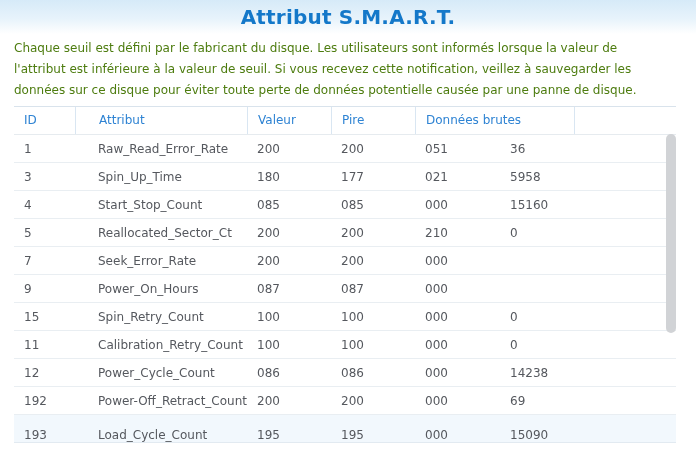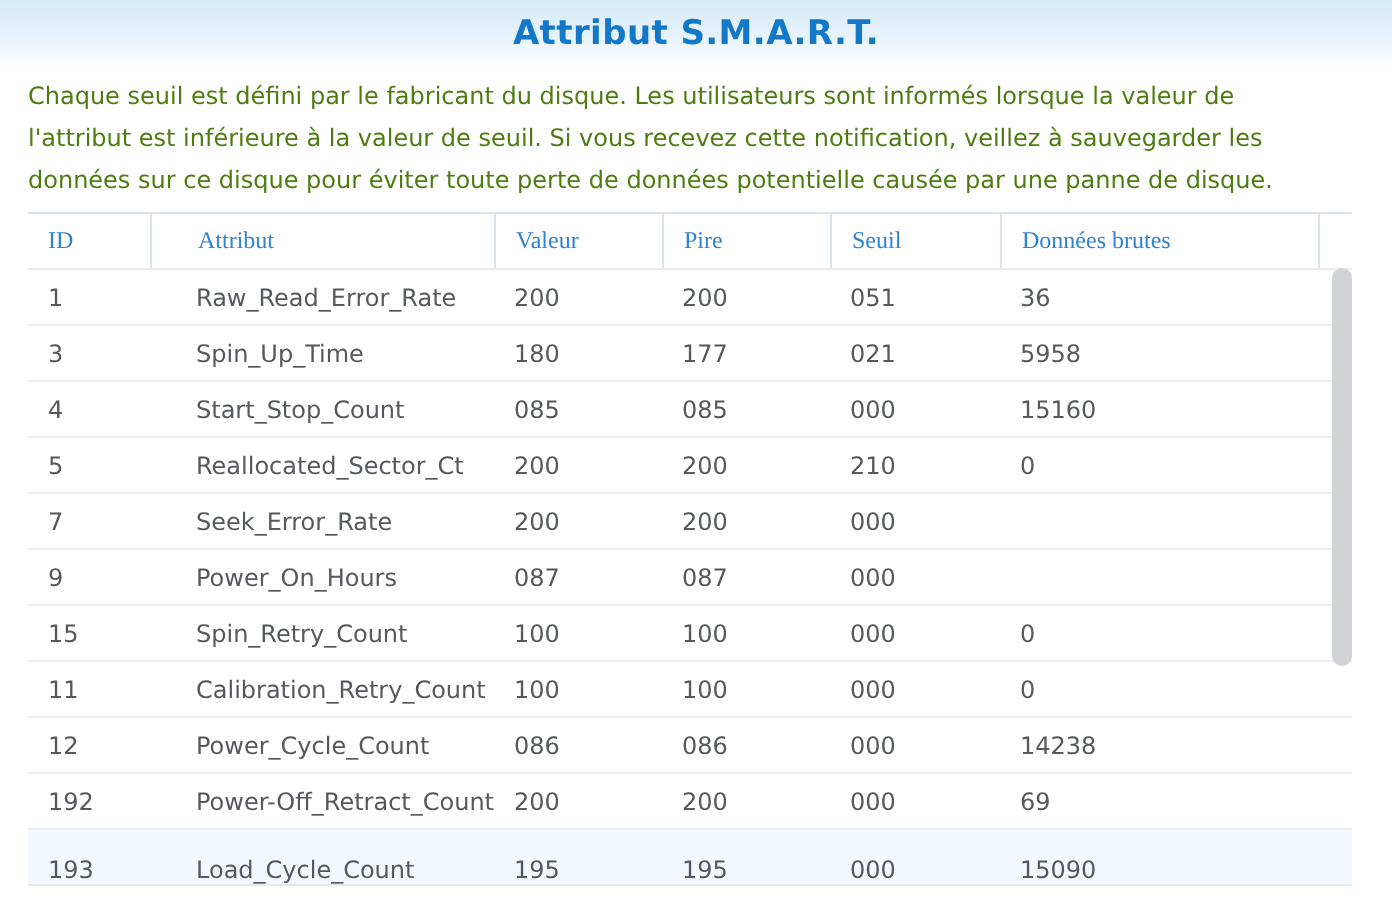--- a/index.html
+++ b/index.html
@@ -10,39 +10,38 @@
   }
   .canvas{position:relative;width:696px;height:456px;}
 
   
   .page-header{
     height:34px;
     background:linear-gradient(180deg,#d6eaf8 0%,#e7f3fb 55%,#ffffff 100%);
     display:flex;align-items:center;justify-content:center;
   }
   .page-title{
-    font-size:17px;font-weight:bold;color:#1478c9;letter-spacing:.2px;
+    font-size:20px;font-weight:bold;color:#1478c9;letter-spacing:.2px;
   }
 
   
   .description{
     margin:4px 14px 0 14px;
     font-size:12px;line-height:21px;color:#4d7c0f;
   }
   .description .line{white-space:nowrap;overflow:hidden;}
 
   
   .grid{position:relative;margin:5px 0 0 14px;width:662px;}
   .grid-header{
     display:flex;height:27px;align-items:flex-end;
     border-top:1px solid #d9e3ec;
     border-bottom:1px solid #e6ebef;
     background:#ffffff;
     box-sizing:content-box;
-    font-family:Liberation Serif, serif;
   }
   .hcell{
     box-sizing:border-box;height:27px;line-height:26px;
     font-size:12px;color:#2e83d3;
     padding-left:10px;white-space:nowrap;overflow:hidden;
     cursor:default;
   }
   .hcell + .hcell{border-left:1px solid #d9e6f2;}
 
   .row{
@@ -87,21 +86,20 @@
     <div class="line">l'attribut est inférieure à la valeur de seuil. Si vous recevez cette notification, veillez à sauvegarder les</div>
     <div class="line">données sur ce disque pour éviter toute perte de données potentielle causée par une panne de disque.</div>
   </div>
 
   <div class="grid">
     <div class="grid-header">
       <div class="hcell c-id">ID</div>
       <div class="hcell c-attr">Attribut</div>
       <div class="hcell c-val">Valeur</div>
       <div class="hcell c-pire">Pire</div>
-      <div class="hcell c-seuil">Seuil</div>
       <div class="hcell c-don">Données brutes</div>
       <div class="hcell c-gutter"></div>
     </div>
     <div class="grid-body" id="grid-body">
         <div class="row">
     <div class="cell c-id">1</div>
     <div class="cell c-attr">Raw_Read_Error_Rate</div>
     <div class="cell c-val">200</div>
     <div class="cell c-pire">200</div>
     <div class="cell c-seuil">051</div>

